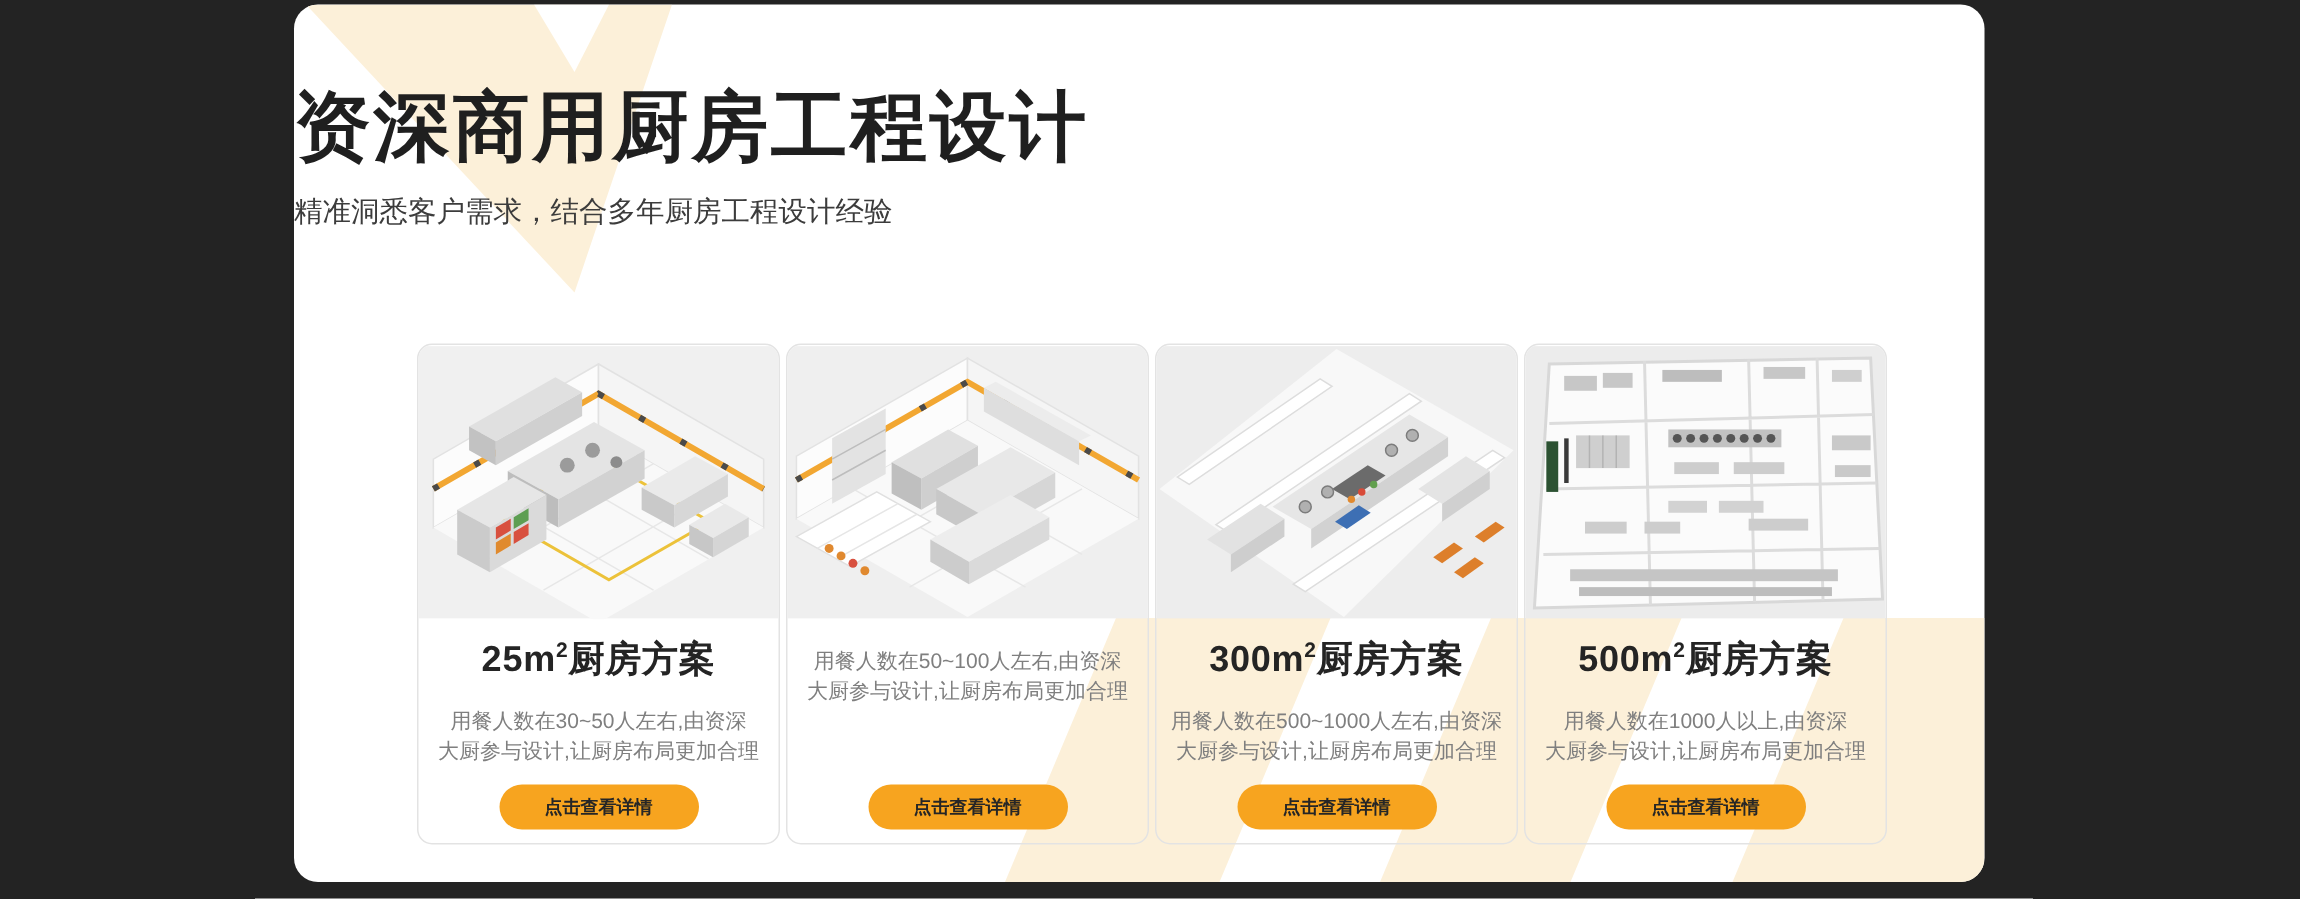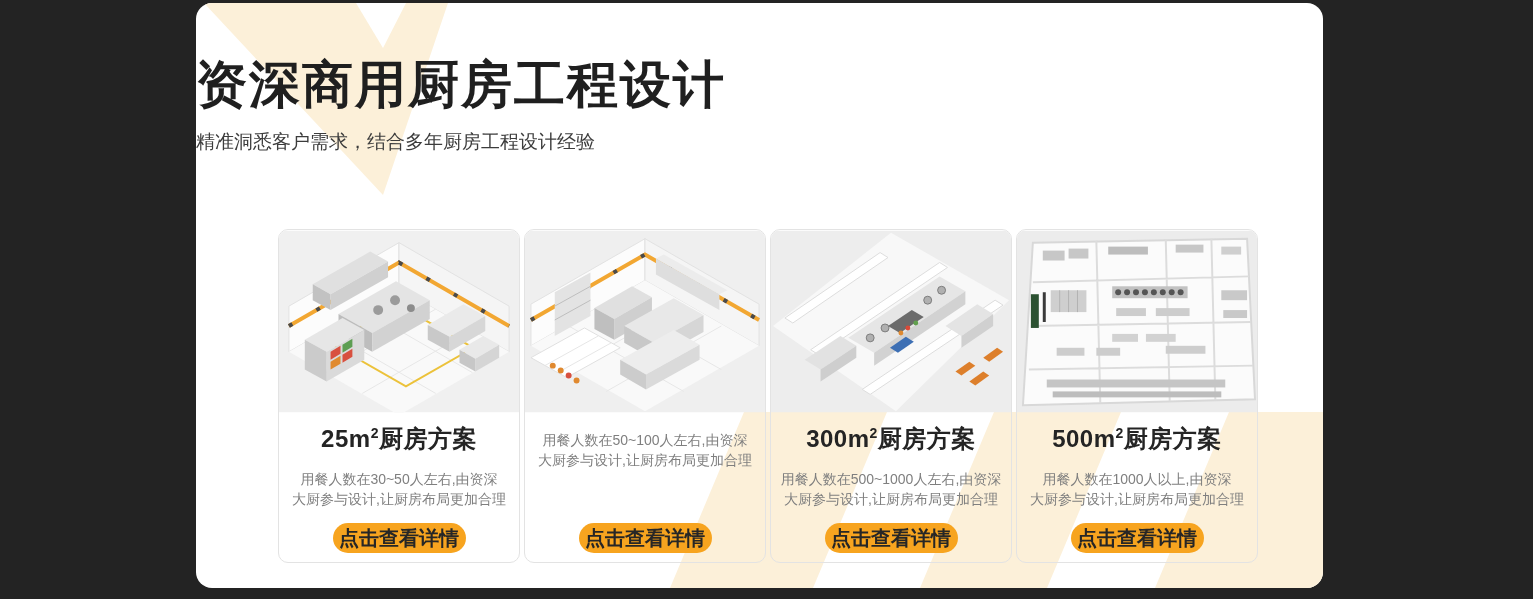--- a/index.html
+++ b/index.html
@@ -37,21 +37,21 @@
   }
   .ctitle sup{font-size:14px;font-weight:bold}
   .desc{
     margin:17px 0 0;font-size:14px;line-height:20px;text-align:center;
     color:var(--card_text_gray,#7f7f7f);
   }
   .cta{
     margin-top:auto;margin-bottom:9px;width:133px;height:30px;
     border:none;border-radius:15px;cursor:pointer;
     background:var(--orange,#f7a41f);color:var(--button_text,#262626);
-    font-family:inherit;font-size:20px;font-weight:bold;line-height:30px;padding:0;
+    font-family:inherit;font-size:12px;font-weight:bold;line-height:30px;padding:0;
   }
 </style>
 </head>
 <body>
 
 <div class="page">
   <section class="panel">
 
     <svg class="deco" viewBox="0 0 1127 585" preserveAspectRatio="none">
       <polygon points="8,0 252,0 187,192" fill="#fcf0d9"></polygon>

